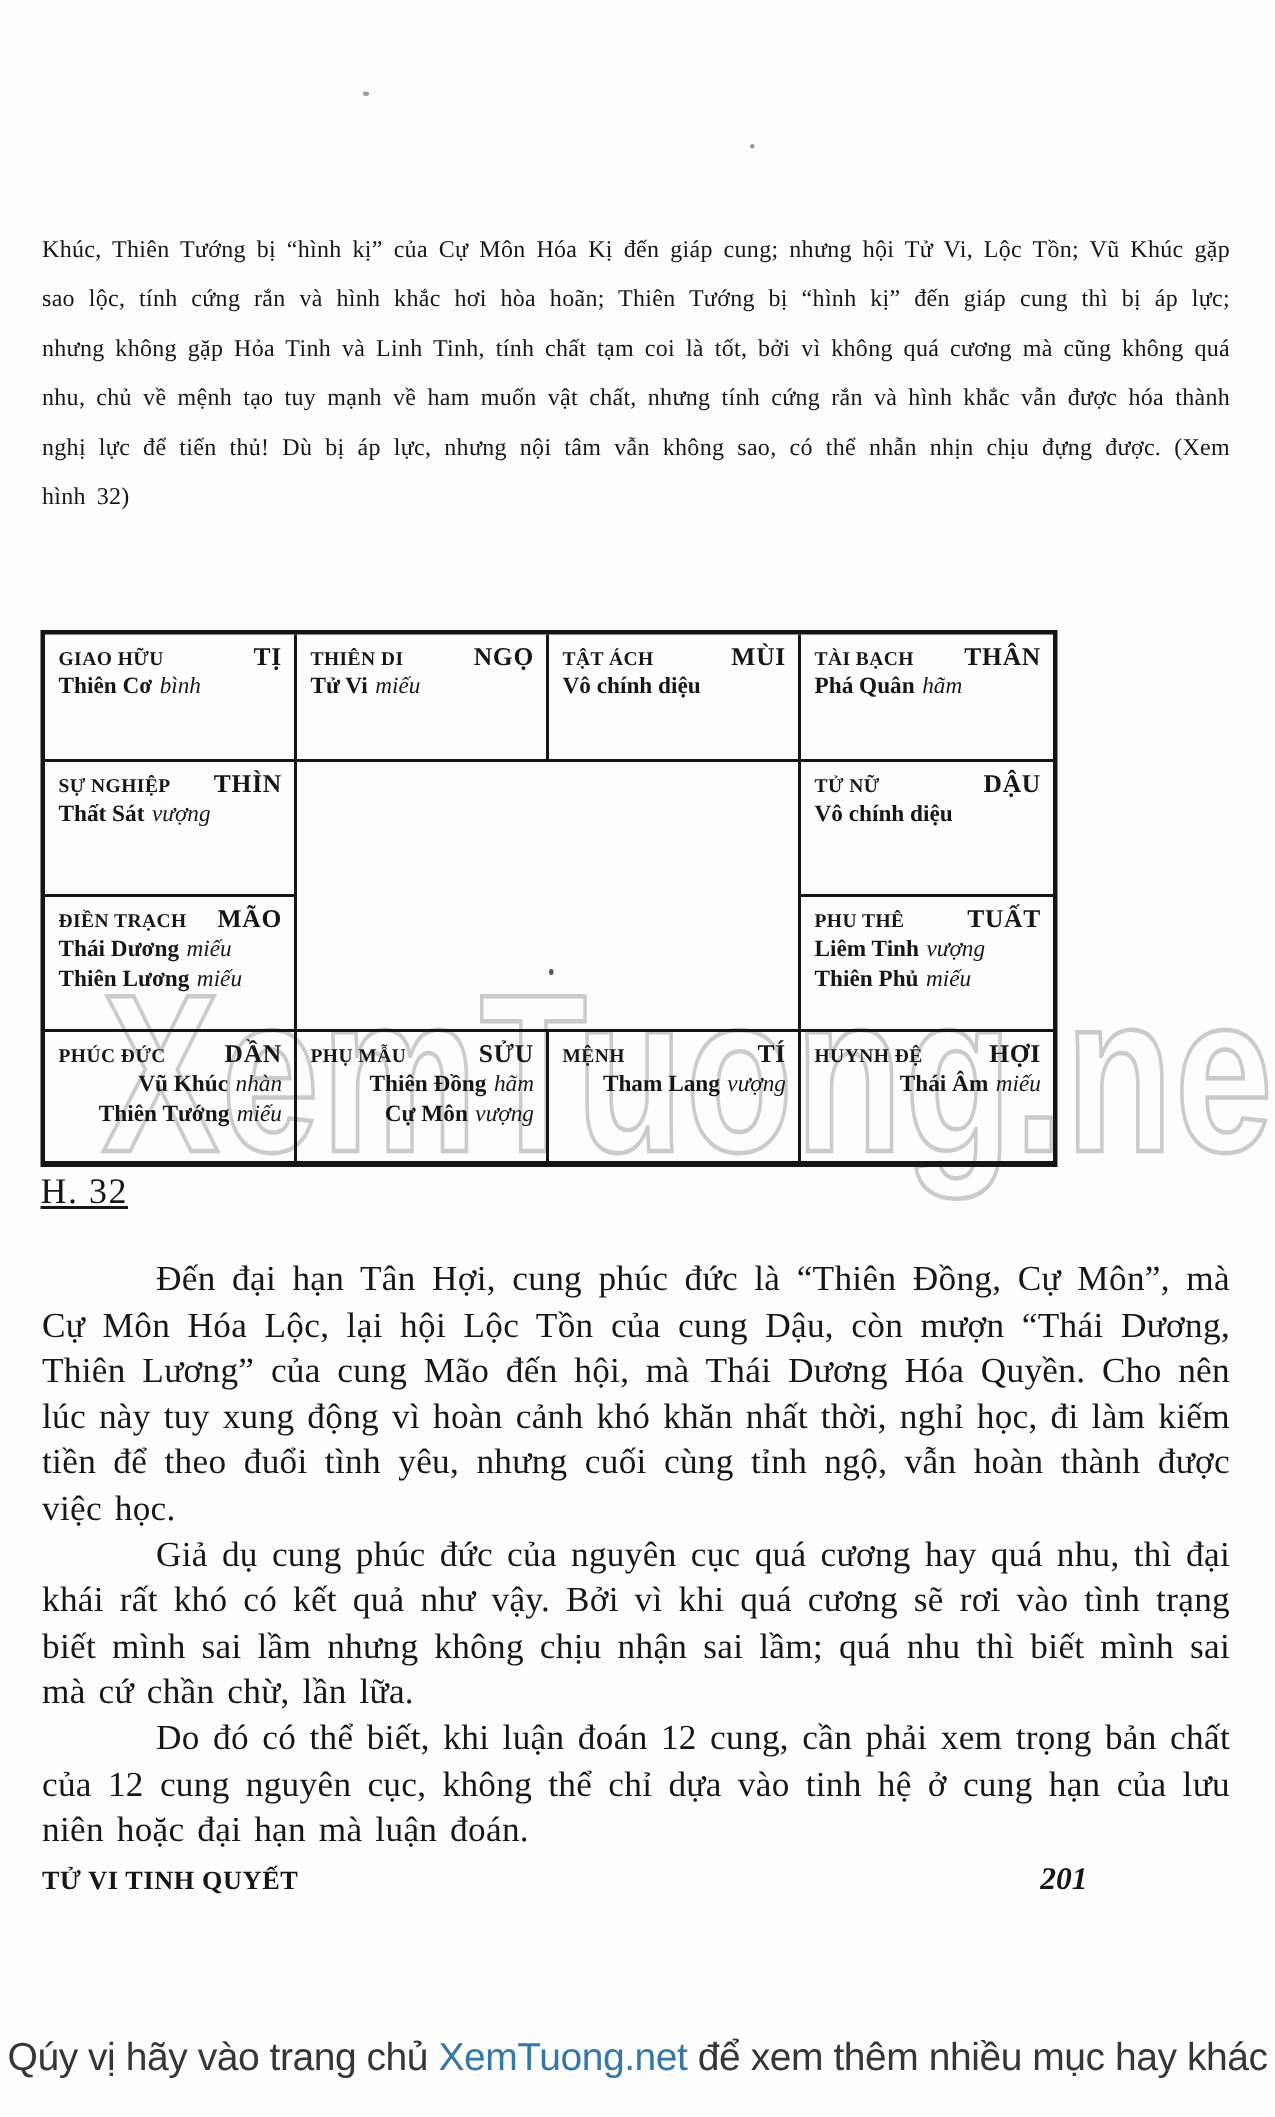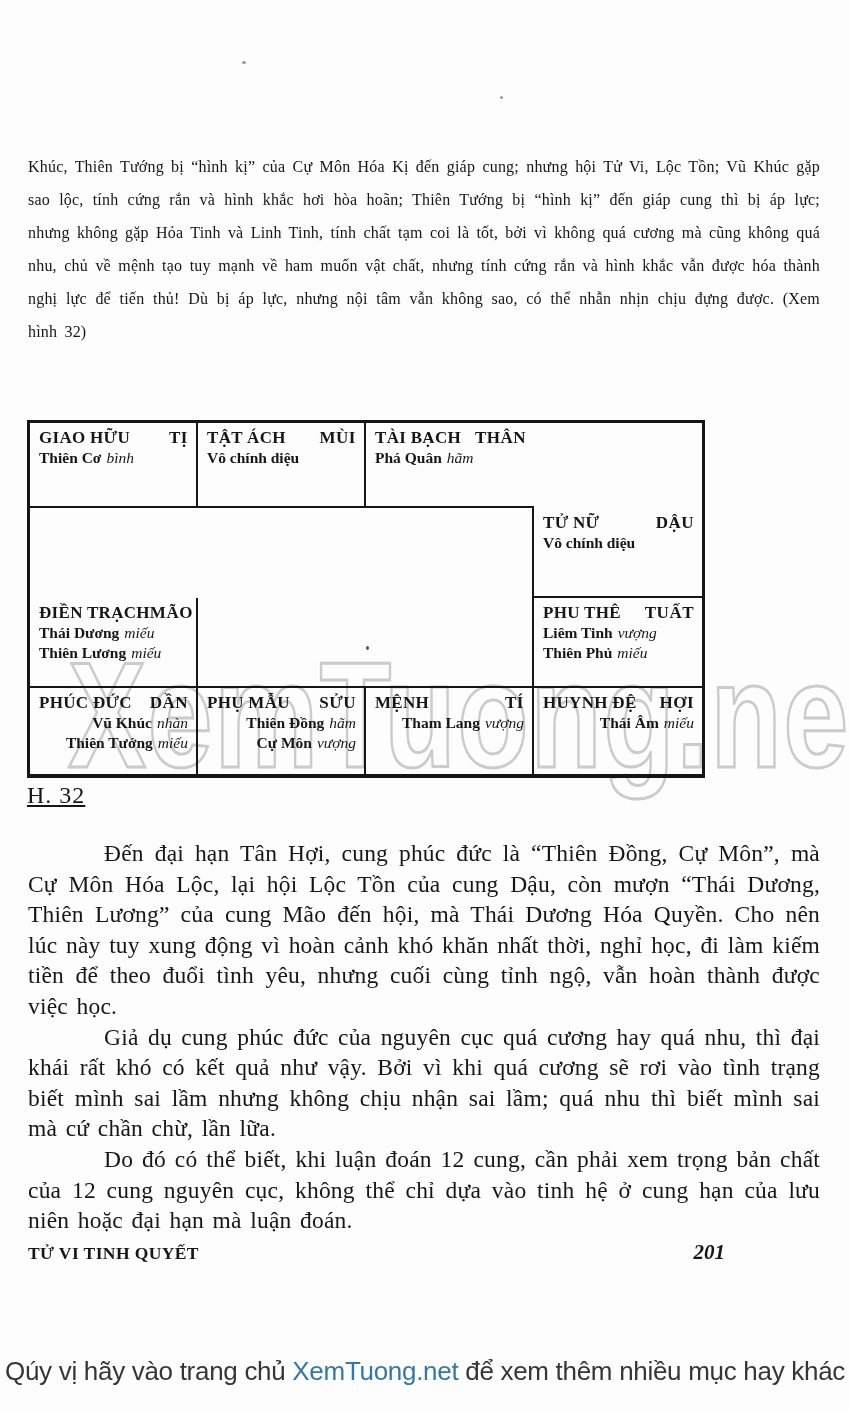--- a/index.html
+++ b/index.html
@@ -39,21 +39,21 @@
     grid-template-columns:repeat(4,168px);
     grid-template-rows:85px 90px 90px 86px;
     border:3px solid #151515;
     border-bottom-width:4px;
     z-index:1;
   }
   .cell { border-right:2.5px solid #151515; border-bottom:2.5px solid #151515; padding:5px 8px 0 9px; background:transparent; }
   .cell.no-r { border-right:none; }
   .cell.no-b { border-bottom:none;text-align:right; }
   .cell-head { display:flex; justify-content:space-between; align-items:baseline; }
-  .palace { font-weight:700; font-size:17px; letter-spacing:0.3px; white-space:nowrap; }
+  .palace { font-weight:700; font-size:13px; letter-spacing:0.3px; white-space:nowrap; }
   .branch { font-weight:700; font-size:17px; letter-spacing:0.5px; }
   .star-line { font-size:15.5px; line-height:20px; font-weight:700; white-space:nowrap; }
   .star-line .status { font-style:italic; font-weight:400; margin-left:5px;margin-top:28px; }
   .pos-r2c1 { grid-row:2; grid-column:1; }
   .pos-r2c4 { grid-row:2; grid-column:4; }
   .pos-r3c1 { grid-row:3; grid-column:1; }
   .pos-r3c4 { grid-row:3; grid-column:4; }
   .pos-center { grid-row:2 / span 2; grid-column:2 / span 2; }
   .pos-r4 { grid-row:4; }
   
@@ -86,37 +86,51 @@
 <div class="chart">
 
   <div class="cell">
     <div class="cell-head">
       <span class="palace">GIAO HỮU</span>
       <span class="branch">TỊ</span>
     </div>
     <div class="star-line"><span class="star">Thiên Cơ</span><span class="status">bình</span></div>
   </div>
 
+  <div class="cell">
+    <div class="cell-head">
+      <span class="palace">THIÊN DI</span>
+      <span class="branch">NGỌ</span>
+    </div>
+    <div class="star-line"><span class="star">Tử Vi</span><span class="status">miếu</span></div>
+  </div>
 
   <div class="cell">
     <div class="cell-head">
       <span class="palace">TẬT ÁCH</span>
       <span class="branch">MÙI</span>
     </div>
     <div class="star-line"><span class="star">Vô chính diệu</span><span class="status"></span></div>
   </div>
 
   <div class="cell no-r">
     <div class="cell-head">
       <span class="palace">TÀI BẠCH</span>
       <span class="branch">THÂN</span>
     </div>
     <div class="star-line"><span class="star">Phá Quân</span><span class="status">hãm</span></div>
   </div>
 
+  <div class="cell pos-r2c1">
+    <div class="cell-head">
+      <span class="palace">SỰ NGHIỆP</span>
+      <span class="branch">THÌN</span>
+    </div>
+    <div class="star-line"><span class="star">Thất Sát</span><span class="status">vượng</span></div>
+  </div>
 
   <div class="cell pos-center"></div>
 
   <div class="cell no-r pos-r2c4">
     <div class="cell-head">
       <span class="palace">TỬ NỮ</span>
       <span class="branch">DẬU</span>
     </div>
     <div class="star-line"><span class="star">Vô chính diệu</span><span class="status"></span></div>
   </div>

